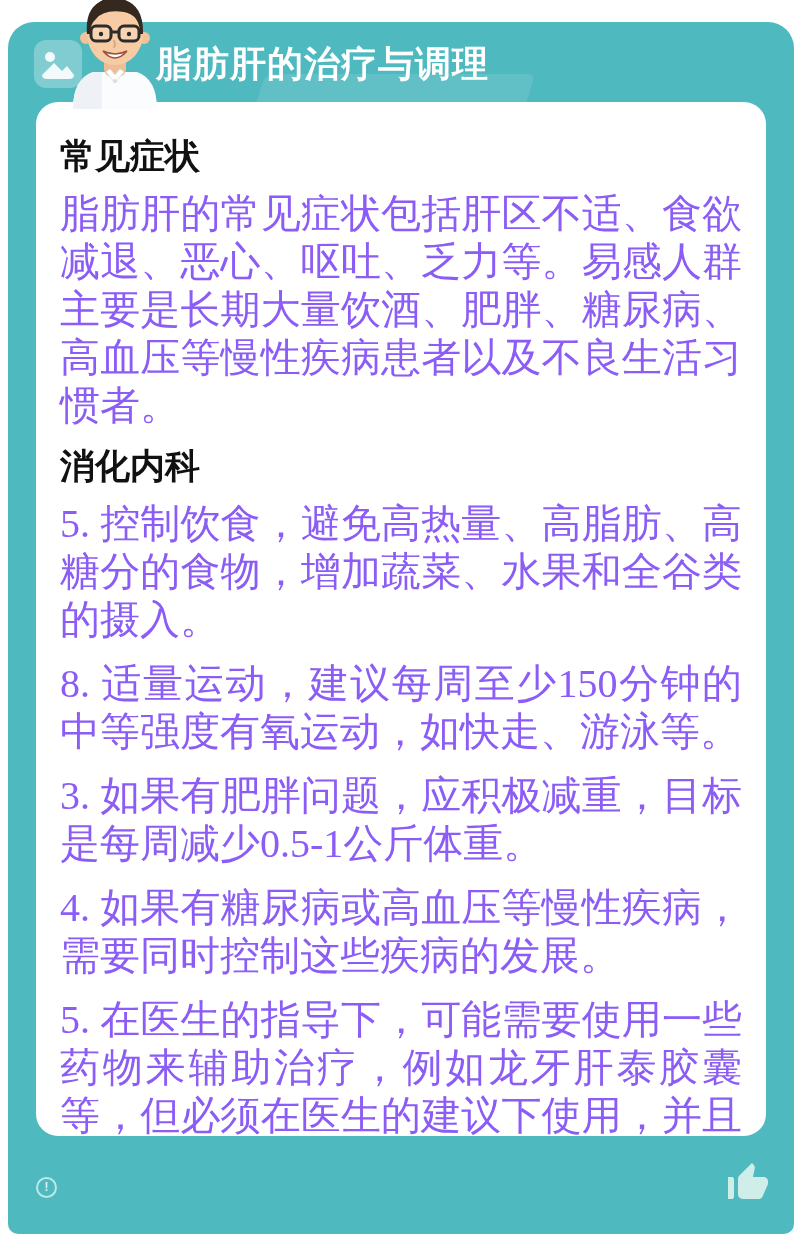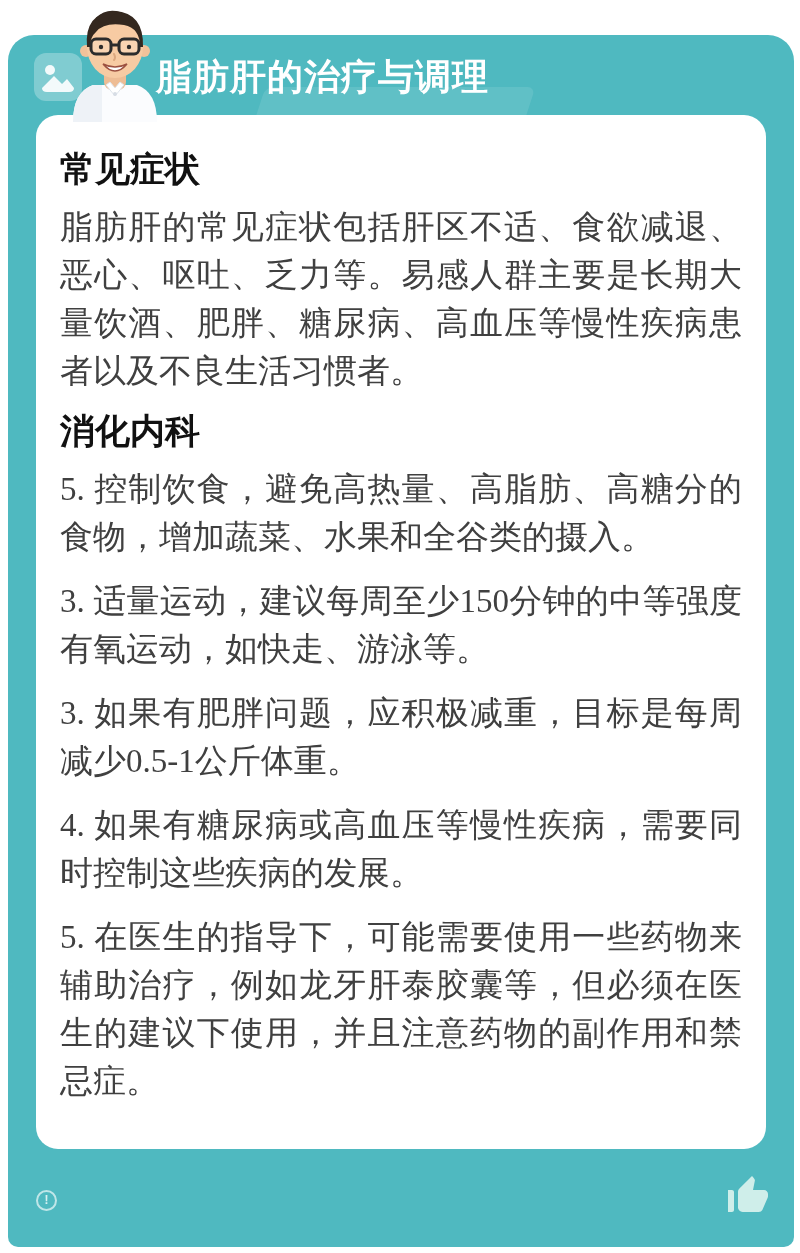--- a/index.html
+++ b/index.html
@@ -9,21 +9,21 @@
     height: 1253px;
     background: #ffffff;
     overflow: hidden;
     font-family: "Liberation Sans", sans-serif;
   }
   .page { position: relative; width: 800px; height: 1253px; background: #ffffff; }
 
   
   .panel {
     position: absolute;
-    left: 8px; top: 35px;
+    left: 8px; top: 22px;
     width: 786px; height: 1212px;
     background: #4fb9c0;
     border-radius: 26px 26px 10px 10px;
   }
   .header-decor {
     position: absolute;
     left: 250px; top: 52px;
     width: 270px; height: 46px;
     background: rgba(255,255,255,0.10);
     transform: skewX(-18deg);
@@ -68,23 +68,23 @@
   .card h2.sec-heading {
     margin: 0 0 12px 0;
     font-size: 35px;
     line-height: 44px;
     font-weight: bold;
     color: #111111;
     font-family: "Liberation Sans", sans-serif;
   }
   .card p.body-text {
     margin: 0 0 14px 0;
-    font-size: 33px;
+    font-size: 40px;
     line-height: 48px;
-    color: #404040;
+    color: #8b5cf6;
     font-family: "Liberation Serif", serif; 
     text-align: justify;
     text-justify: inter-ideograph;
   }
   .card p.list-item { margin-bottom: 16px; }
   .card p:last-child { margin-bottom: 0; }
 
   
   .footer {
     position: absolute;
@@ -169,21 +169,21 @@
 
     <div class="panel-title">脂肪肝的治疗与调理</div>
 
     <div class="card">
       <h2 class="sec-heading">常见症状</h2>
       <p class="body-text">脂肪肝的常见症状包括肝区不适、食欲减退、恶心、呕吐、乏力等。易感人群主要是长期大量饮酒、肥胖、糖尿病、高血压等慢性疾病患者以及不良生活习惯者。</p>
 
       <h2 class="sec-heading">消化内科</h2>
 
       <p class="body-text list-item">5. 控制饮食，避免高热量、高脂肪、高糖分的食物，增加蔬菜、水果和全谷类的摄入。</p>
-      <p class="body-text list-item">3. 适量运动，建议每周至少150分钟的中等强度有氧运动，如快走、游泳等。</p>
+      <p class="body-text list-item">8. 适量运动，建议每周至少150分钟的中等强度有氧运动，如快走、游泳等。</p>
       <p class="body-text list-item">3. 如果有肥胖问题，应积极减重，目标是每周减少0.5-1公斤体重。</p>
       <p class="body-text list-item">4. 如果有糖尿病或高血压等慢性疾病，需要同时控制这些疾病的发展。</p>
       <p class="body-text list-item">5. 在医生的指导下，可能需要使用一些药物来辅助治疗，例如龙牙肝泰胶囊等，但必须在医生的建议下使用，并且注意药物的副作用和禁忌症。</p>
     </div>
 
     <div class="footer">
       <span class="info-circle">!</span>
       <span class="like-icon">
         <svg width="48" height="48" viewBox="0 0 24 24">
           <path fill="#cfeeea" d="M2 20h2c.55 0 1-.45 1-1v-9c0-.55-.45-1-1-1H2v11zm19.83-7.12c.11-.25.17-.52.17-.8V11c0-1.1-.9-2-2-2h-5.5l.92-4.65c.05-.22.02-.46-.08-.66-.23-.45-.52-.86-.88-1.22L14 2 7.59 8.41C7.21 8.79 7 9.3 7 9.83v7.84C7 18.95 8.05 20 9.34 20h8.11c.7 0 1.36-.37 1.72-.97l2.66-6.15z"></path>

